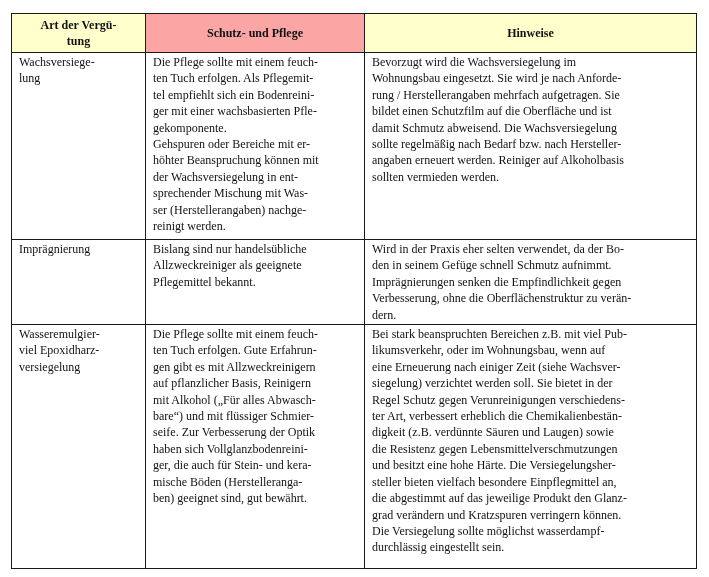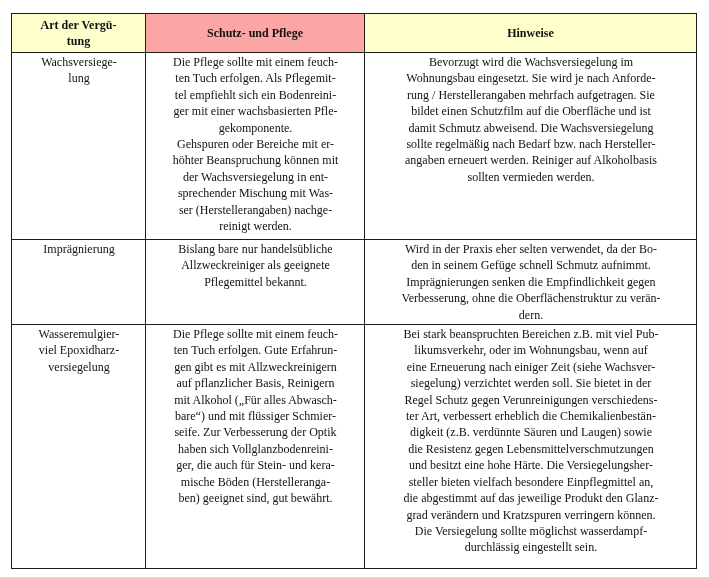--- a/index.html
+++ b/index.html
@@ -16,21 +16,21 @@
       line-height: 16.4px;
       color: #111;
     }
     table.care col.c1 { width: 134px; }
     table.care col.c2 { width: 219px; }
     table.care col.c3 { width: 332px; }
     table.care th, table.care td {
       border: 1px solid #1a1a1a;
       vertical-align: top;
       padding: 1px 6px 1px 7px;
-      text-align: center;
+      text-align: left;
       white-space: pre-line;
       word-wrap: break-word;
     }
     table.care thead th {
       background: #ffffcc;
       font-weight: bold;
       text-align: center;
       vertical-align: middle;
       height: 36px;
       padding: 1px 4px;
@@ -75,21 +75,21 @@
 Wohnungsbau eingesetzt. Sie wird je nach Anforde-
 rung / Herstellerangaben mehrfach aufgetragen. Sie
 bildet einen Schutzfilm auf die Oberfläche und ist
 damit Schmutz abweisend. Die Wachsversiegelung
 sollte regelmäßig nach Bedarf bzw. nach Hersteller-
 angaben erneuert werden. Reiniger auf Alkoholbasis
 sollten vermieden werden.</td>
     </tr>
     <tr class="r2">
       <td>Imprägnierung</td>
-      <td>Bislang bare nur handelsübliche
+      <td>Bislang sind nur handelsübliche
 Allzweckreiniger als geeignete
 Pflegemittel bekannt.</td>
       <td>Wird in der Praxis eher selten verwendet, da der Bo-
 den in seinem Gefüge schnell Schmutz aufnimmt.
 Imprägnierungen senken die Empfindlichkeit gegen
 Verbesserung, ohne die Oberflächenstruktur zu verän-
 dern.</td>
     </tr>
     <tr class="r3">
       <td>Wasseremulgier-

